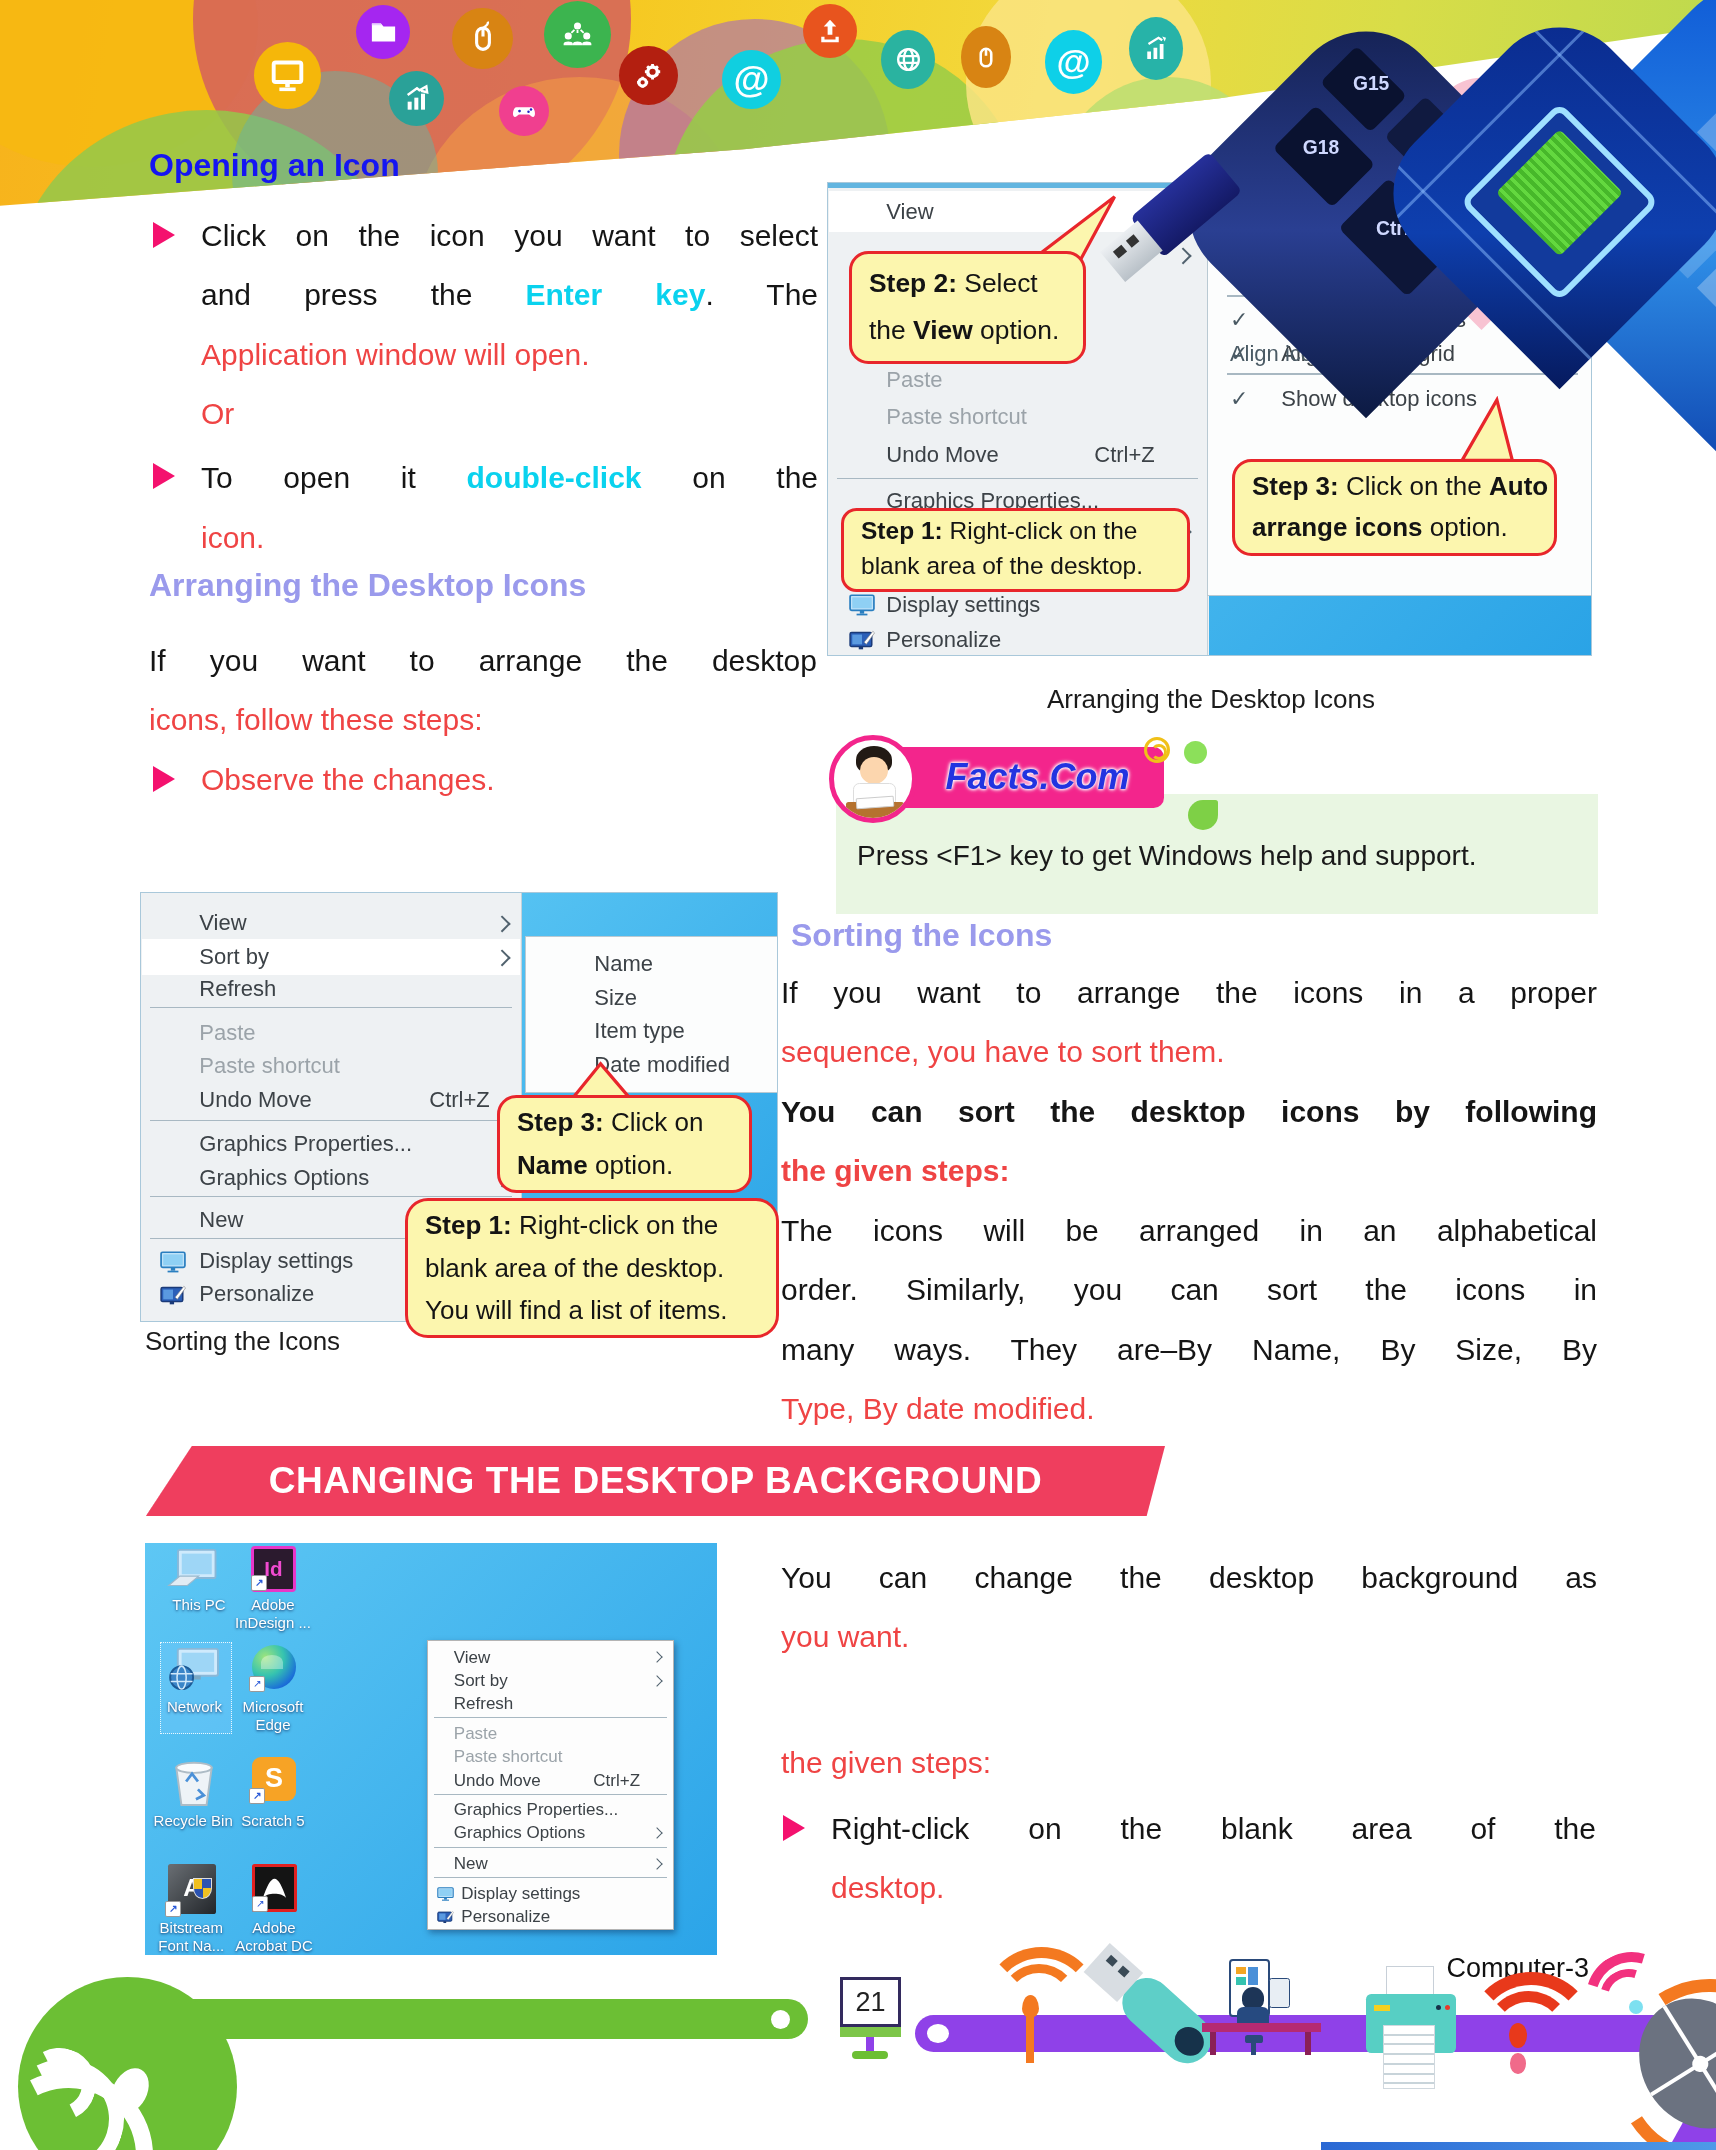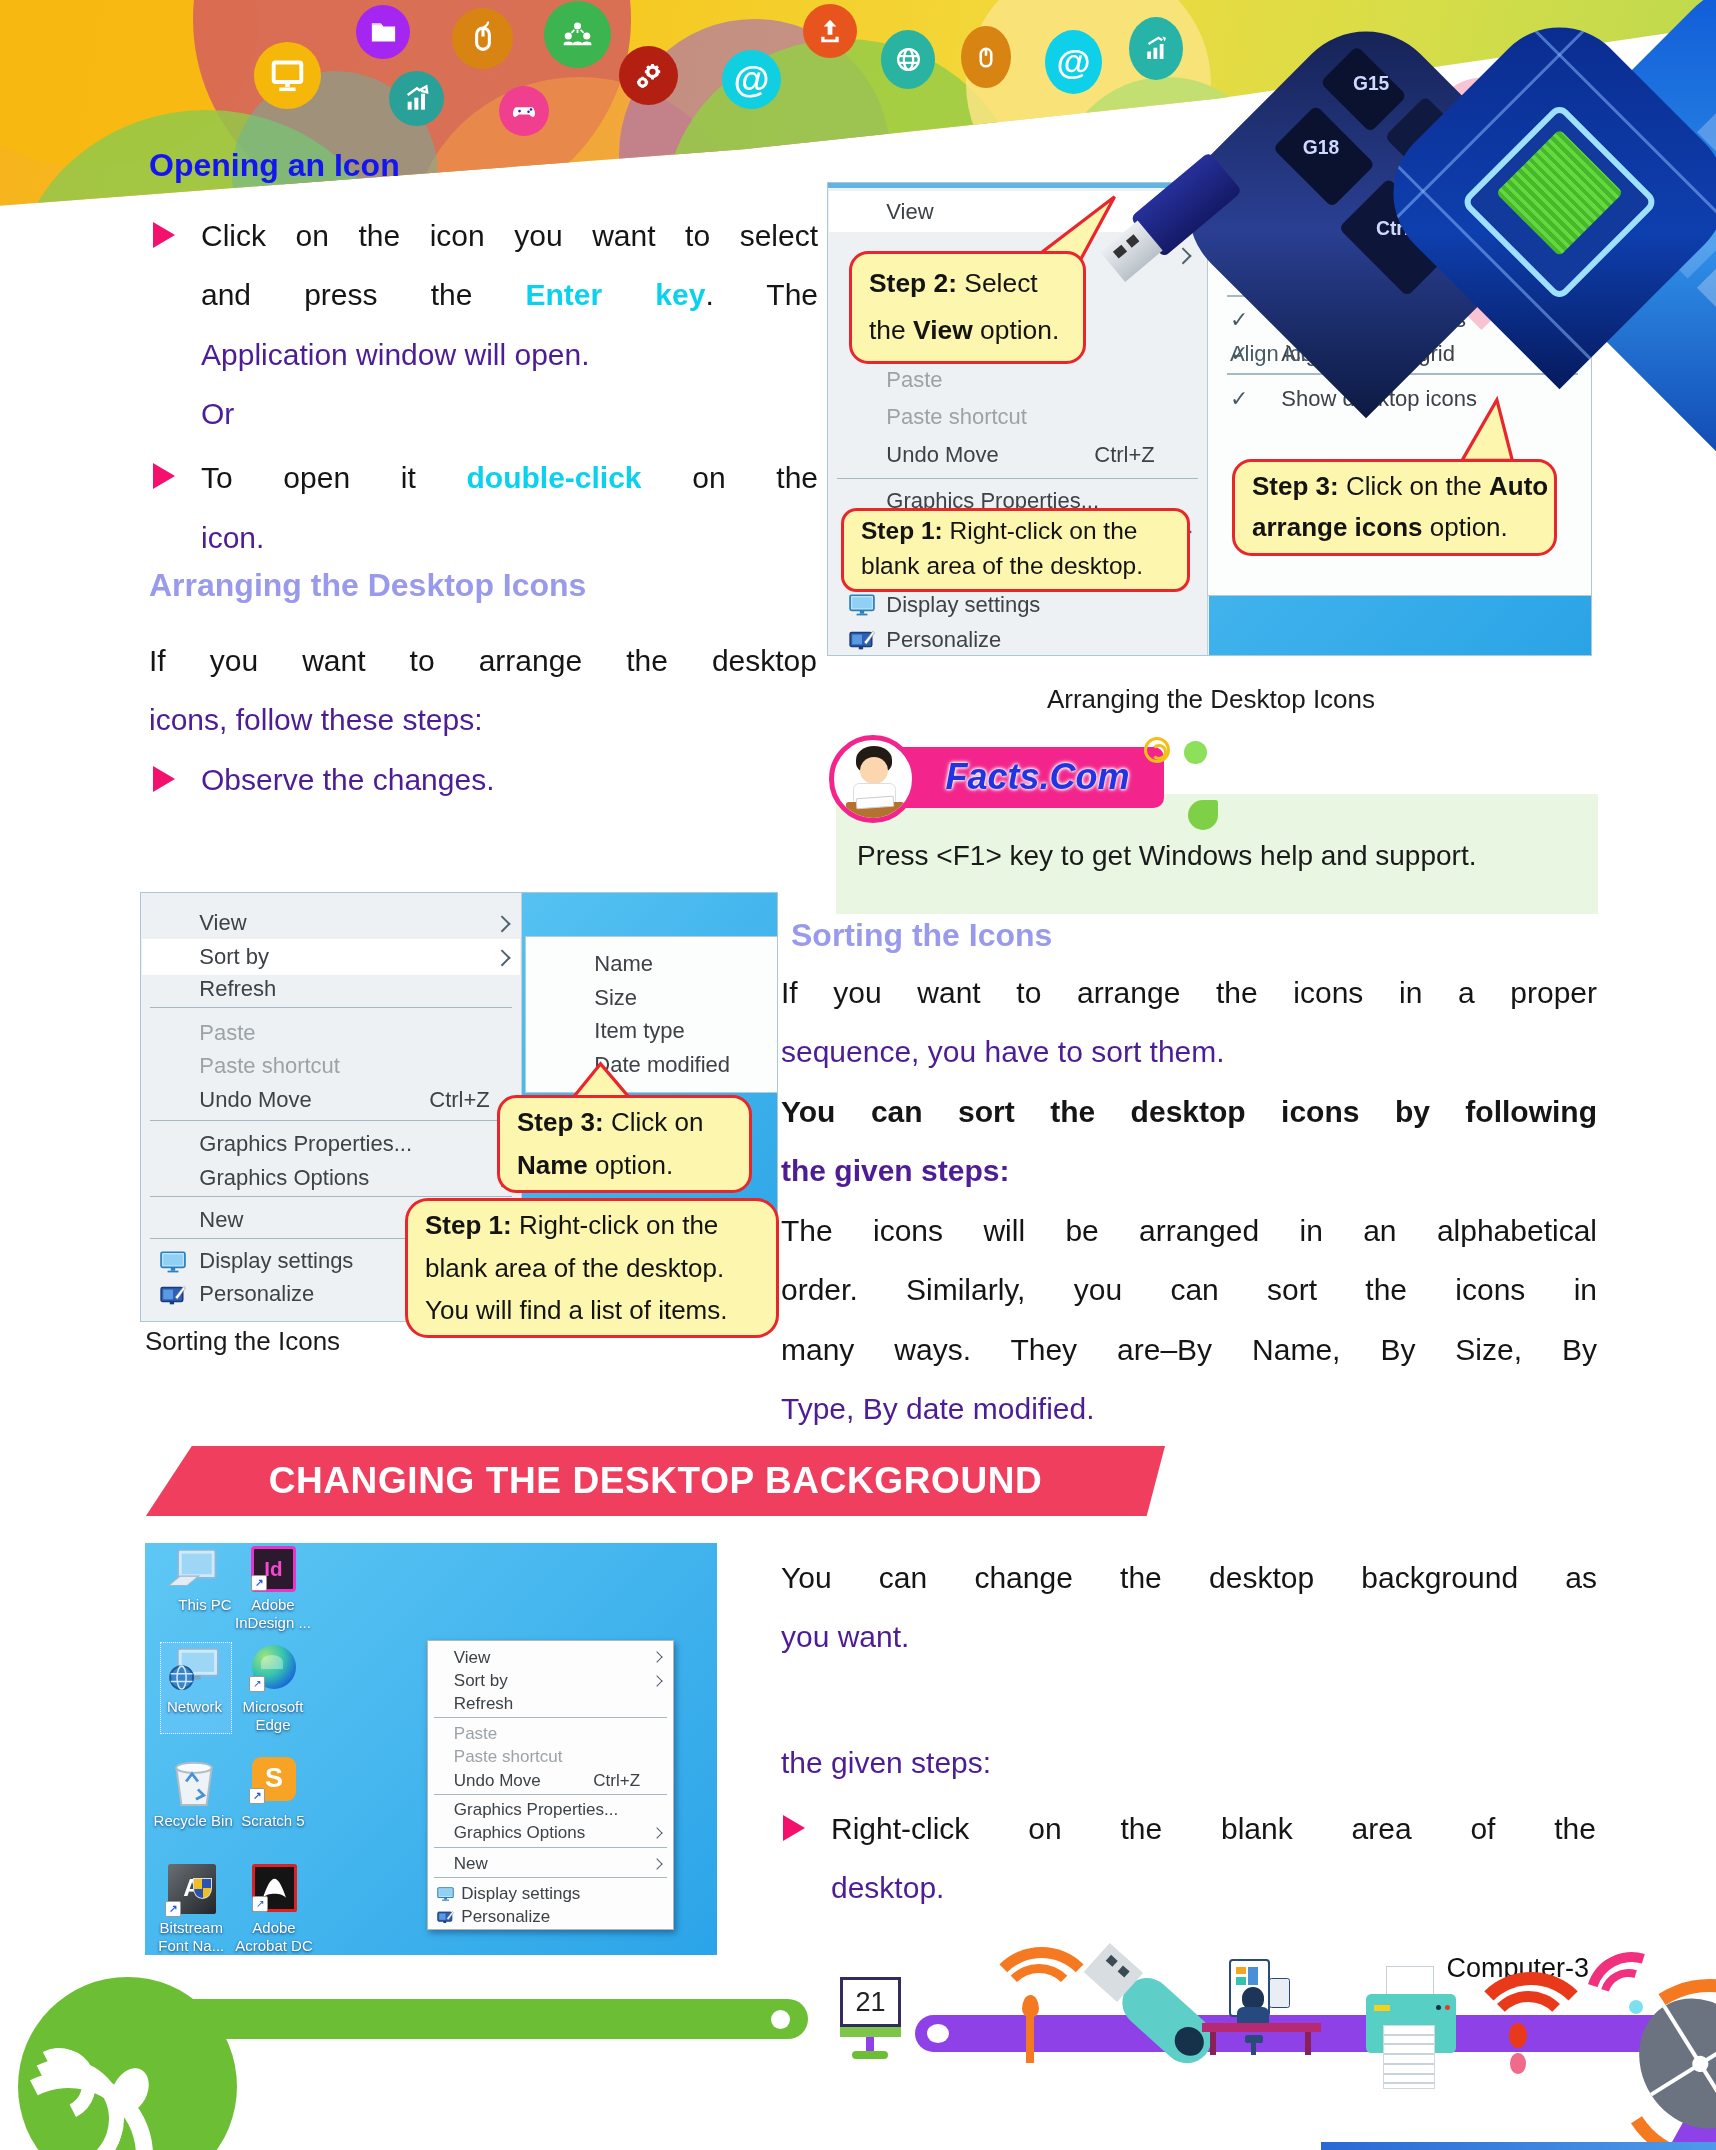--- a/index.html
+++ b/index.html
@@ -12,21 +12,21 @@
         clip-path:polygon(0 0,100% 0,100% 12%,71% 45%,43.5% 68%,0 94%);}
   .bubble{position:absolute;border-radius:50%;}
   .badge{position:absolute;border-radius:50%;display:flex;align-items:center;justify-content:center;}
   .badge svg{display:block;}
   .photo{position:absolute;transform:rotate(45deg);border-radius:26% 26% 0 26%;overflow:hidden;}
   .pkey{position:absolute;color:#cfd8ff;font-size:19.3px;font-weight:bold;transform:rotate(-45deg);}
   
   .h1{position:absolute;font-size:32px;font-weight:bold;white-space:nowrap;}
   .jl{position:absolute;height:59px;line-height:59px;font-size:30px;color:#151515;
       text-align:justify;text-align-last:justify;overflow:hidden;}
-  .ll{position:absolute;height:59px;line-height:59px;font-size:30px;color:#4c1d95;white-space:nowrap;}
+  .ll{position:absolute;height:59px;line-height:59px;font-size:30px;color:#ef4444;white-space:nowrap;}
   .cyan{color:#0ad2ee;font-weight:bold;margin-top:16px;}
   .tri{position:absolute;width:0;height:0;border-left:22px solid #f4116e;
        border-top:13.5px solid transparent;border-bottom:13.5px solid transparent;}
   .cap{position:absolute;font-size:26px;color:#1b1b1b;}
   
   .shot{position:absolute;background:#eef1f3;border:1.9px solid #a9c8da;overflow:hidden;box-sizing:border-box;}
   .mi{position:absolute;left:1.3px;right:1.3px;height:36px;line-height:36px;font-size:22px;color:#3c4247;}
   .mi .ml{margin-left:57px;}
   .gray{color:#9ba3a9;}
   .msep{position:absolute;height:1.3px;background:#a8b8c2;}
@@ -362,21 +362,21 @@
 
   <div class="abs" style="left:145px;top:1543px;width:572px;height:412px;background:linear-gradient(135deg,#5ec7f4,#2ba4e8);overflow:hidden">
 
     <div class="abs" style="left:19.3px;top:5.2px;width:58px;height:45px">
       <svg width="58" height="45" viewBox="0 0 30 24">
           <rect x="7" y="1" width="20" height="15" rx="1" fill="#cfeafc" stroke="#8ab8d8" stroke-width="1"></rect>
           <rect x="9" y="3" width="16" height="11" fill="#9ed6f6"></rect>
           <path d="M2 20l6-5h10l-6 5z" fill="#e2ecf4" stroke="#9ab8cc" stroke-width=".6"></path>
         </svg>
     </div>
-    <div class="dlbl" style="left:15px;top:53px">This PC</div>
+    <div class="dlbl" style="left:9px;top:53px">This PC</div>
 
     <div class="abs" style="left:106px;top:2.6px;width:45px;height:46px;background:#2b1a2e;border:3.2px solid #e836c8;border-radius:3.9px;box-sizing:border-box;color:#f04ad0;font-size:20.6px;font-weight:bold;text-align:center;line-height:40px">
       <span>Id</span>
       <div class="shortcut">↗</div>
     </div>
     <div class="dlbl" style="left:83px;top:53px">Adobe</div>
     <div class="dlbl" style="left:83px;top:71px">InDesign ...</div>
 
     <div class="abs" style="left:15px;top:99px;width:70px;height:90px;border:1.3px dotted rgba(240,250,255,.95);background:rgba(130,205,255,.28)"></div>
     <div class="abs" style="left:20.6px;top:104px;width:58px;height:44px">

